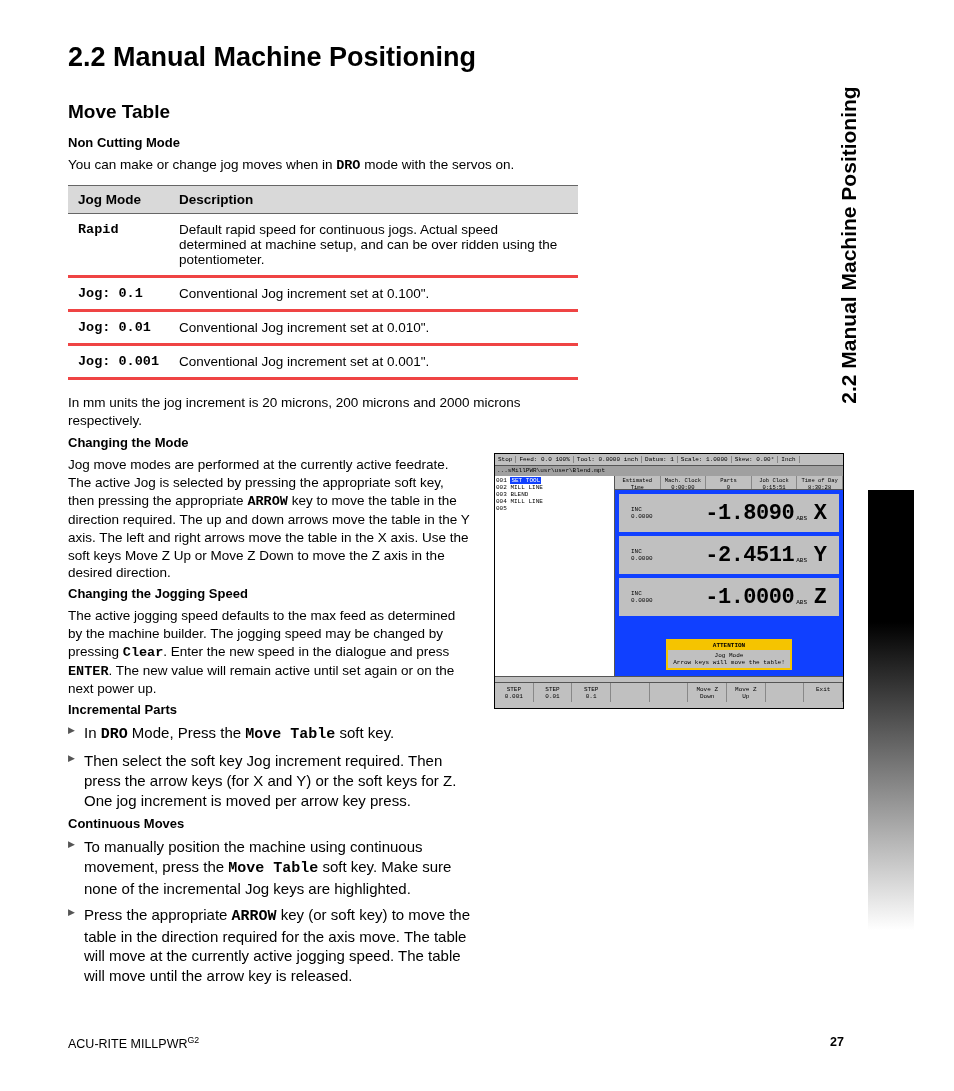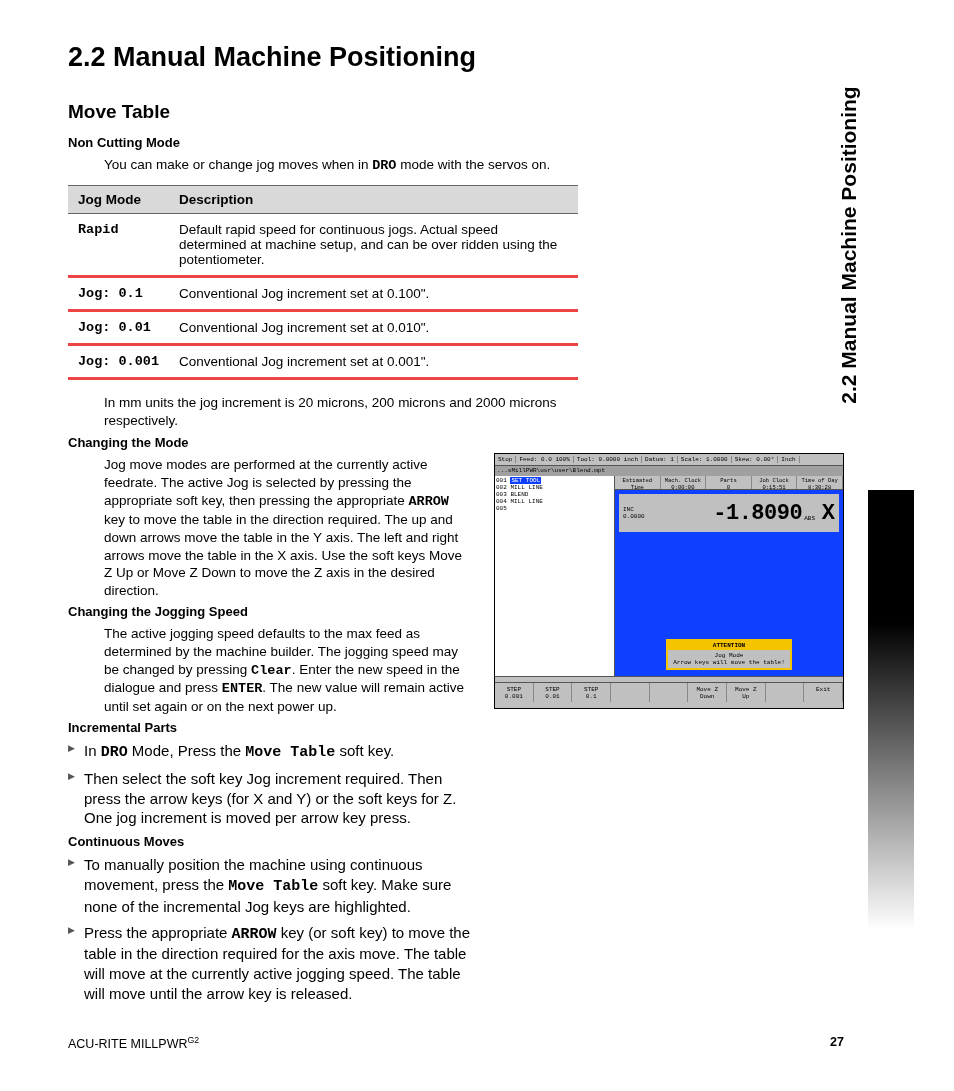--- a/index.html
+++ b/index.html
@@ -4,21 +4,21 @@
 <style>
   * { box-sizing: border-box; margin: 0; padding: 0; }
   html, body { width: 954px; height: 1091px; background: #fff; font-family: Arial, Helvetica, sans-serif; color: #000; }
   .page { position: relative; width: 954px; height: 1091px; padding: 42px 110px 30px 68px; }
   .side-tab { position: absolute; right: 92px; top: 50px; width: 26px; height: 390px; font-weight: 700; font-size: 21px; display: flex; align-items: center; justify-content: center; }
   .side-tab > span { transform: rotate(-90deg); white-space: nowrap; }
   .gradient-bar { position: absolute; right: 40px; top: 490px; width: 46px; height: 440px; background: linear-gradient(to bottom, #000 0%, #000 30%, #fff 100%); }
   h1.title { font-size: 27px; font-weight: 700; margin-bottom: 28px; }
   h2.subtitle { font-size: 19px; font-weight: 700; margin-bottom: 12px; }
   h3.sub3 { font-size: 13px; font-weight: 700; margin-top: 2px; margin-bottom: 6px; }
-  p.body { font-size: 13.5px; line-height: 1.32; margin-bottom: 4px; max-width: 510px; margin-left: 36px; }
+  p.body { font-size: 13.5px; line-height: 1.32; margin-bottom: 4px; max-width: 510px; }
   .mono-bold { font-family: "Courier New", monospace; font-weight: 700; }
   table.jog { border-collapse: collapse; width: 510px; margin: 10px 0 14px 0; font-size: 13.5px; }
   table.jog th { background: #d9d9d9; text-align: left; padding: 6px 10px; font-weight: 700; border-top: 1px solid #666; border-bottom: 1px solid #666; }
   table.jog td { padding: 8px 10px; vertical-align: top; border-bottom: 3px solid #ef4444; }
   table.jog td.mode { font-family: "Courier New", monospace; font-weight: 700; white-space: nowrap; width: 100px; }
   ul.arrow { list-style: none; max-width: 520px; }
   ul.arrow li { position: relative; padding-left: 16px; font-size: 15px; line-height: 1.32; margin-bottom: 6px; }
   ul.arrow li::before { content: "▶"; position: absolute; left: 0; top: 2px; font-size: 9px; color: #555; }
   .two-col { display: flex; gap: 24px; }
   .col-left { width: 520px; }
@@ -28,21 +28,21 @@
   .scr-top span { padding: 0 3px; border-right: 1px solid #888; }
   .scr-path { height: 10px; background: #a0a0a0; font-size: 6px; padding-left: 2px; line-height: 10px; }
   .scr-main { display: flex; height: 200px; }
   .scr-left { width: 120px; background: #fff; border-right: 1px solid #555; font-size: 6px; padding: 1px; display:flex; flex-direction:column; }
   .scr-left .hl { background: #1040ff; color: #fff; padding: 0 1px; display:inline-block; }
   .scr-left .row { white-space: nowrap; }
   .scr-right { flex: 1; display: flex; flex-direction: column; }
   .scr-timebar { height: 14px; background: #c0c0c0; border-bottom: 1px solid #555; display: flex; font-size: 5.5px; }
   .scr-timebar > div { flex: 1; text-align: center; line-height: 7px; border-right: 1px solid #888; padding-top:1px; }
   .scr-dro { flex: 1; background: #1040ff; position: relative; }
-  .dro-line { height: 38px; background: #c0c0c0; margin: 4px 4px 0 4px; display: flex; align-items: center; padding: 0 4px; font-weight: 700; }
+  .dro-line { height: 38px; background: #c0c0c0; margin: 4px 4px 0 4px; display: flex; align-items: center; padding: 0 12px; font-weight: 700; }
   .dro-line .inc { font-size: 6px; line-height: 7px; font-weight: 400; width: 28px; }
   .dro-line .val { flex: 1; text-align: right; font-size: 22px; letter-spacing: -0.5px; }
   .dro-line .abs { font-size: 6px; margin: 0 2px -10px 2px; font-weight: 400; }
   .dro-line .ax { font-size: 22px; width: 18px; text-align: right; }
   .attn-box { position: absolute; bottom: 6px; left: 50%; transform: translateX(-50%); width: 126px; border: 2px solid #f5c400; background: #c0c0c0; text-align: center; font-size: 6px; padding: 2px 2px; }
   .attn-box .at { background: #f5c400; font-weight: 700; margin: -2px -2px 2px -2px; padding: 1px 0; }
   .scr-info { height: 6px; background: #c0c0c0; border-top:1px solid #555; }
   .scr-soft { height: 20px; background: #c0c0c0; border-top: 1px solid #555; display: flex; font-size: 6px; }
   .scr-soft > div { flex: 1; border-right: 1px solid #888; text-align: center; line-height: 7px; padding-top: 3px; }
   .footer { position: absolute; bottom: 40px; left: 68px; right: 110px; display: flex; justify-content: space-between; font-size: 12.5px; }
@@ -153,20 +153,32 @@
               <div><span>Job Clock</span><br><span>0:15:51</span></div>
               <div><span>Time of Day</span><br><span>8:30:28</span></div>
             </div>
             <div class="scr-dro">
               <div class="dro-line">
                 <div class="inc"><span>INC</span><br><span>0.0000</span></div>
                 <div class="val">-1.8090</div>
                 <div class="abs">ABS</div>
                 <div class="ax">X</div>
               </div>
+              <div class="dro-line">
+                <div class="inc"><span>INC</span><br><span>0.0000</span></div>
+                <div class="val">-2.4511</div>
+                <div class="abs">ABS</div>
+                <div class="ax">Y</div>
+              </div>
+              <div class="dro-line">
+                <div class="inc"><span>INC</span><br><span>0.0000</span></div>
+                <div class="val">-1.0000</div>
+                <div class="abs">ABS</div>
+                <div class="ax">Z</div>
+              </div>
               <div class="attn-box">
                 <div class="at">ATTENTION</div>
                 <div>Jog Mode</div>
                 <div>Arrow keys will move the table!</div>
               </div>
             </div>
           </div>
         </div>
         <div class="scr-info"></div>
         <div class="scr-soft">

